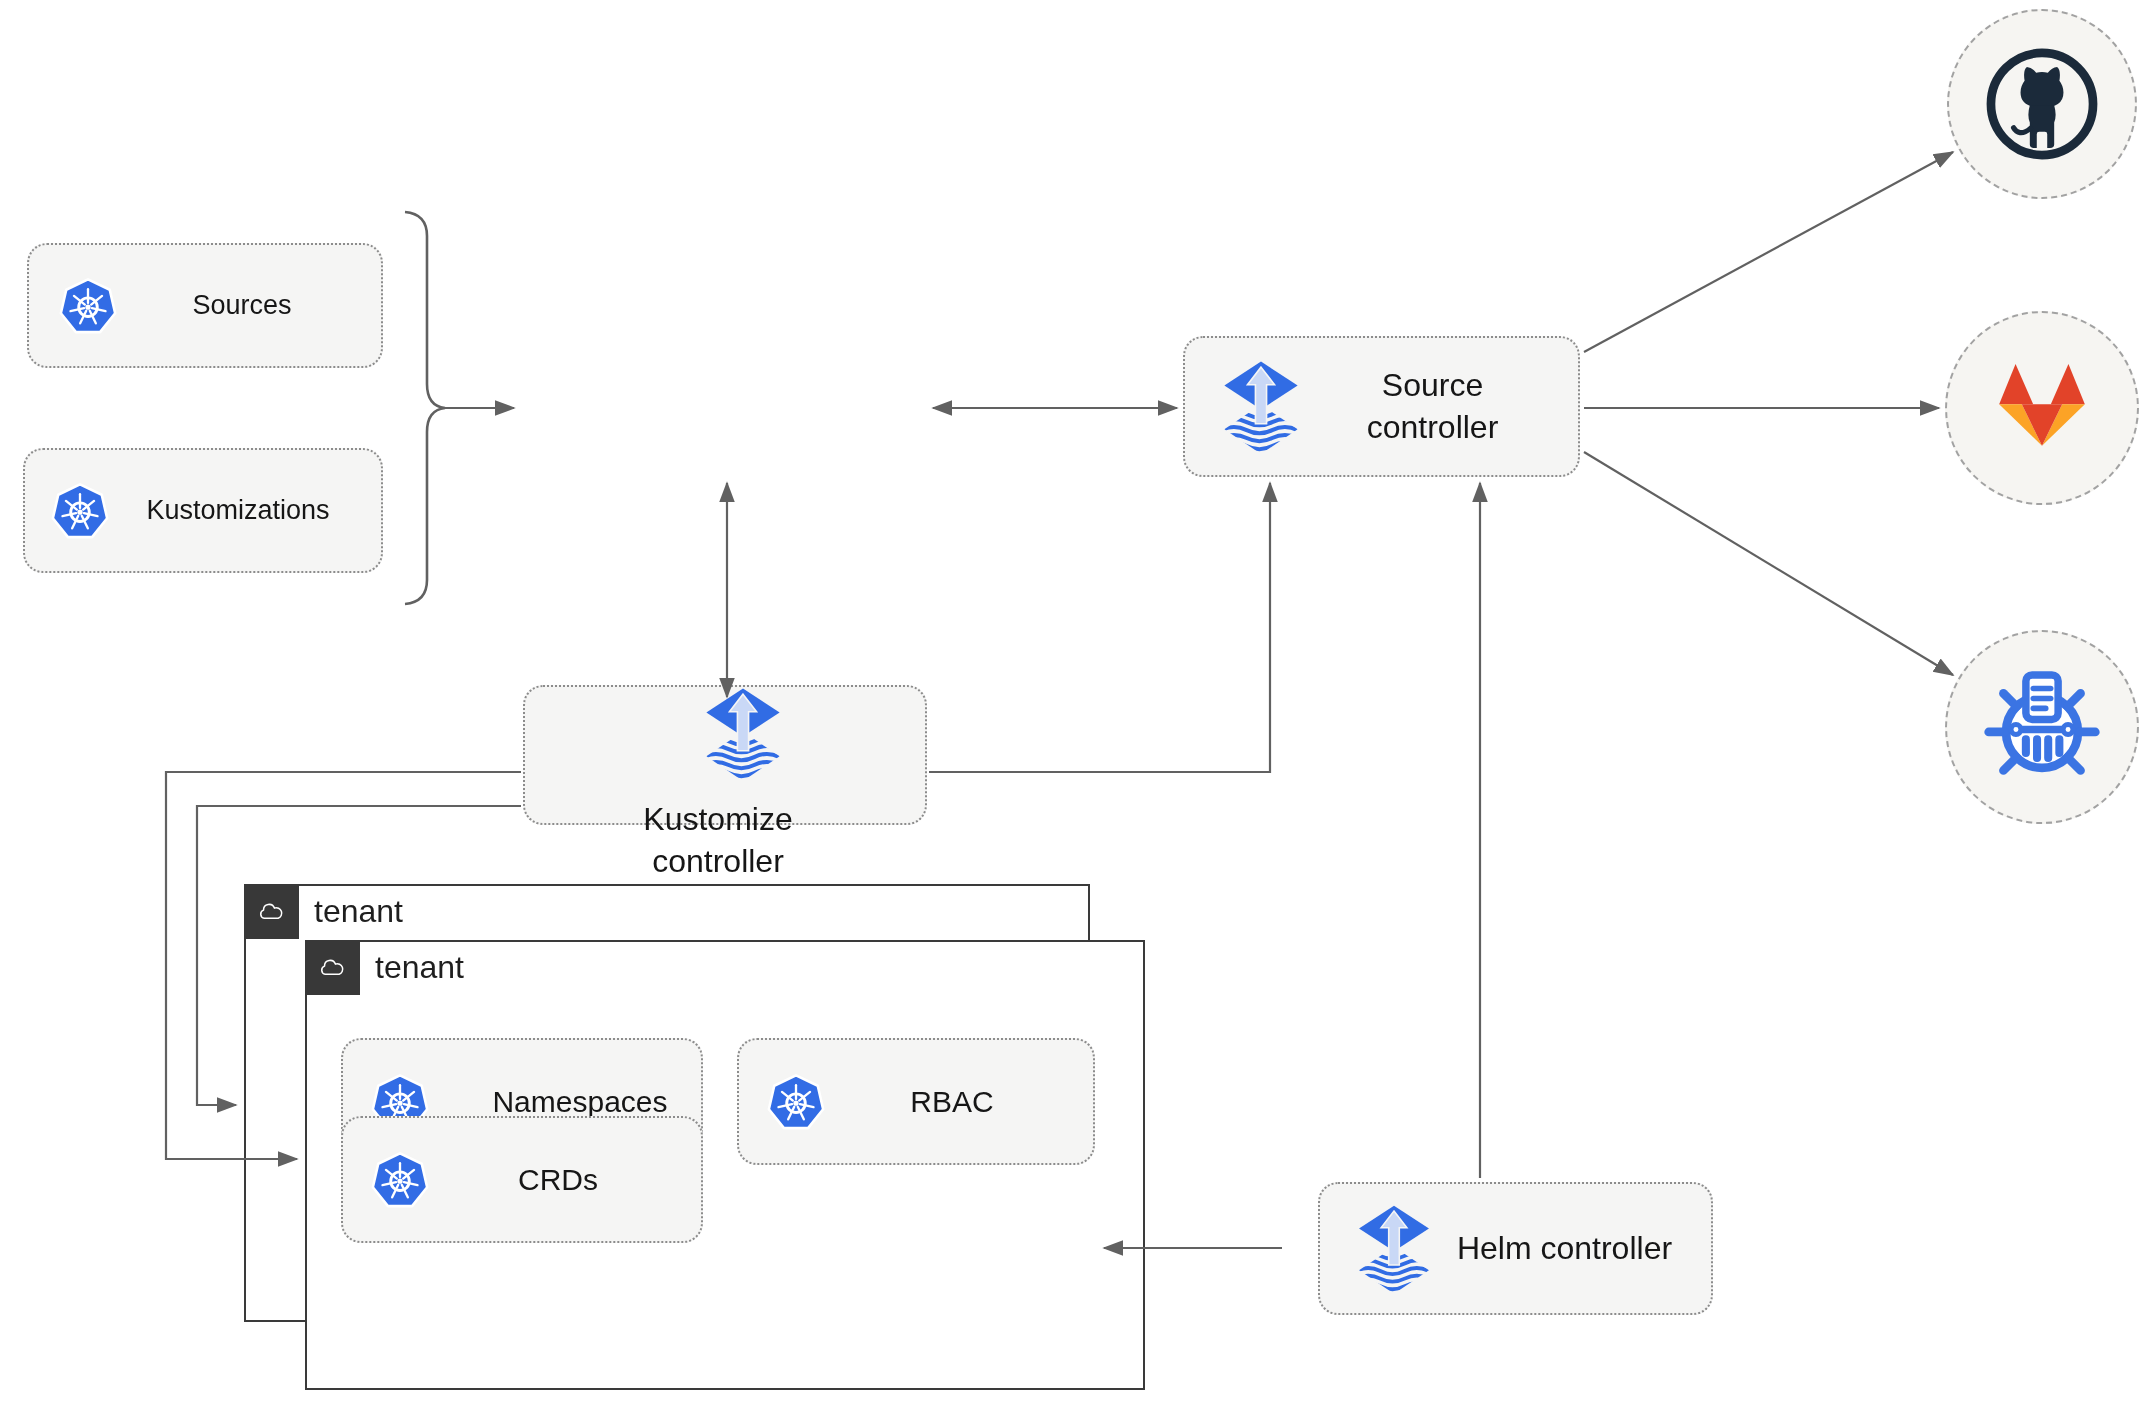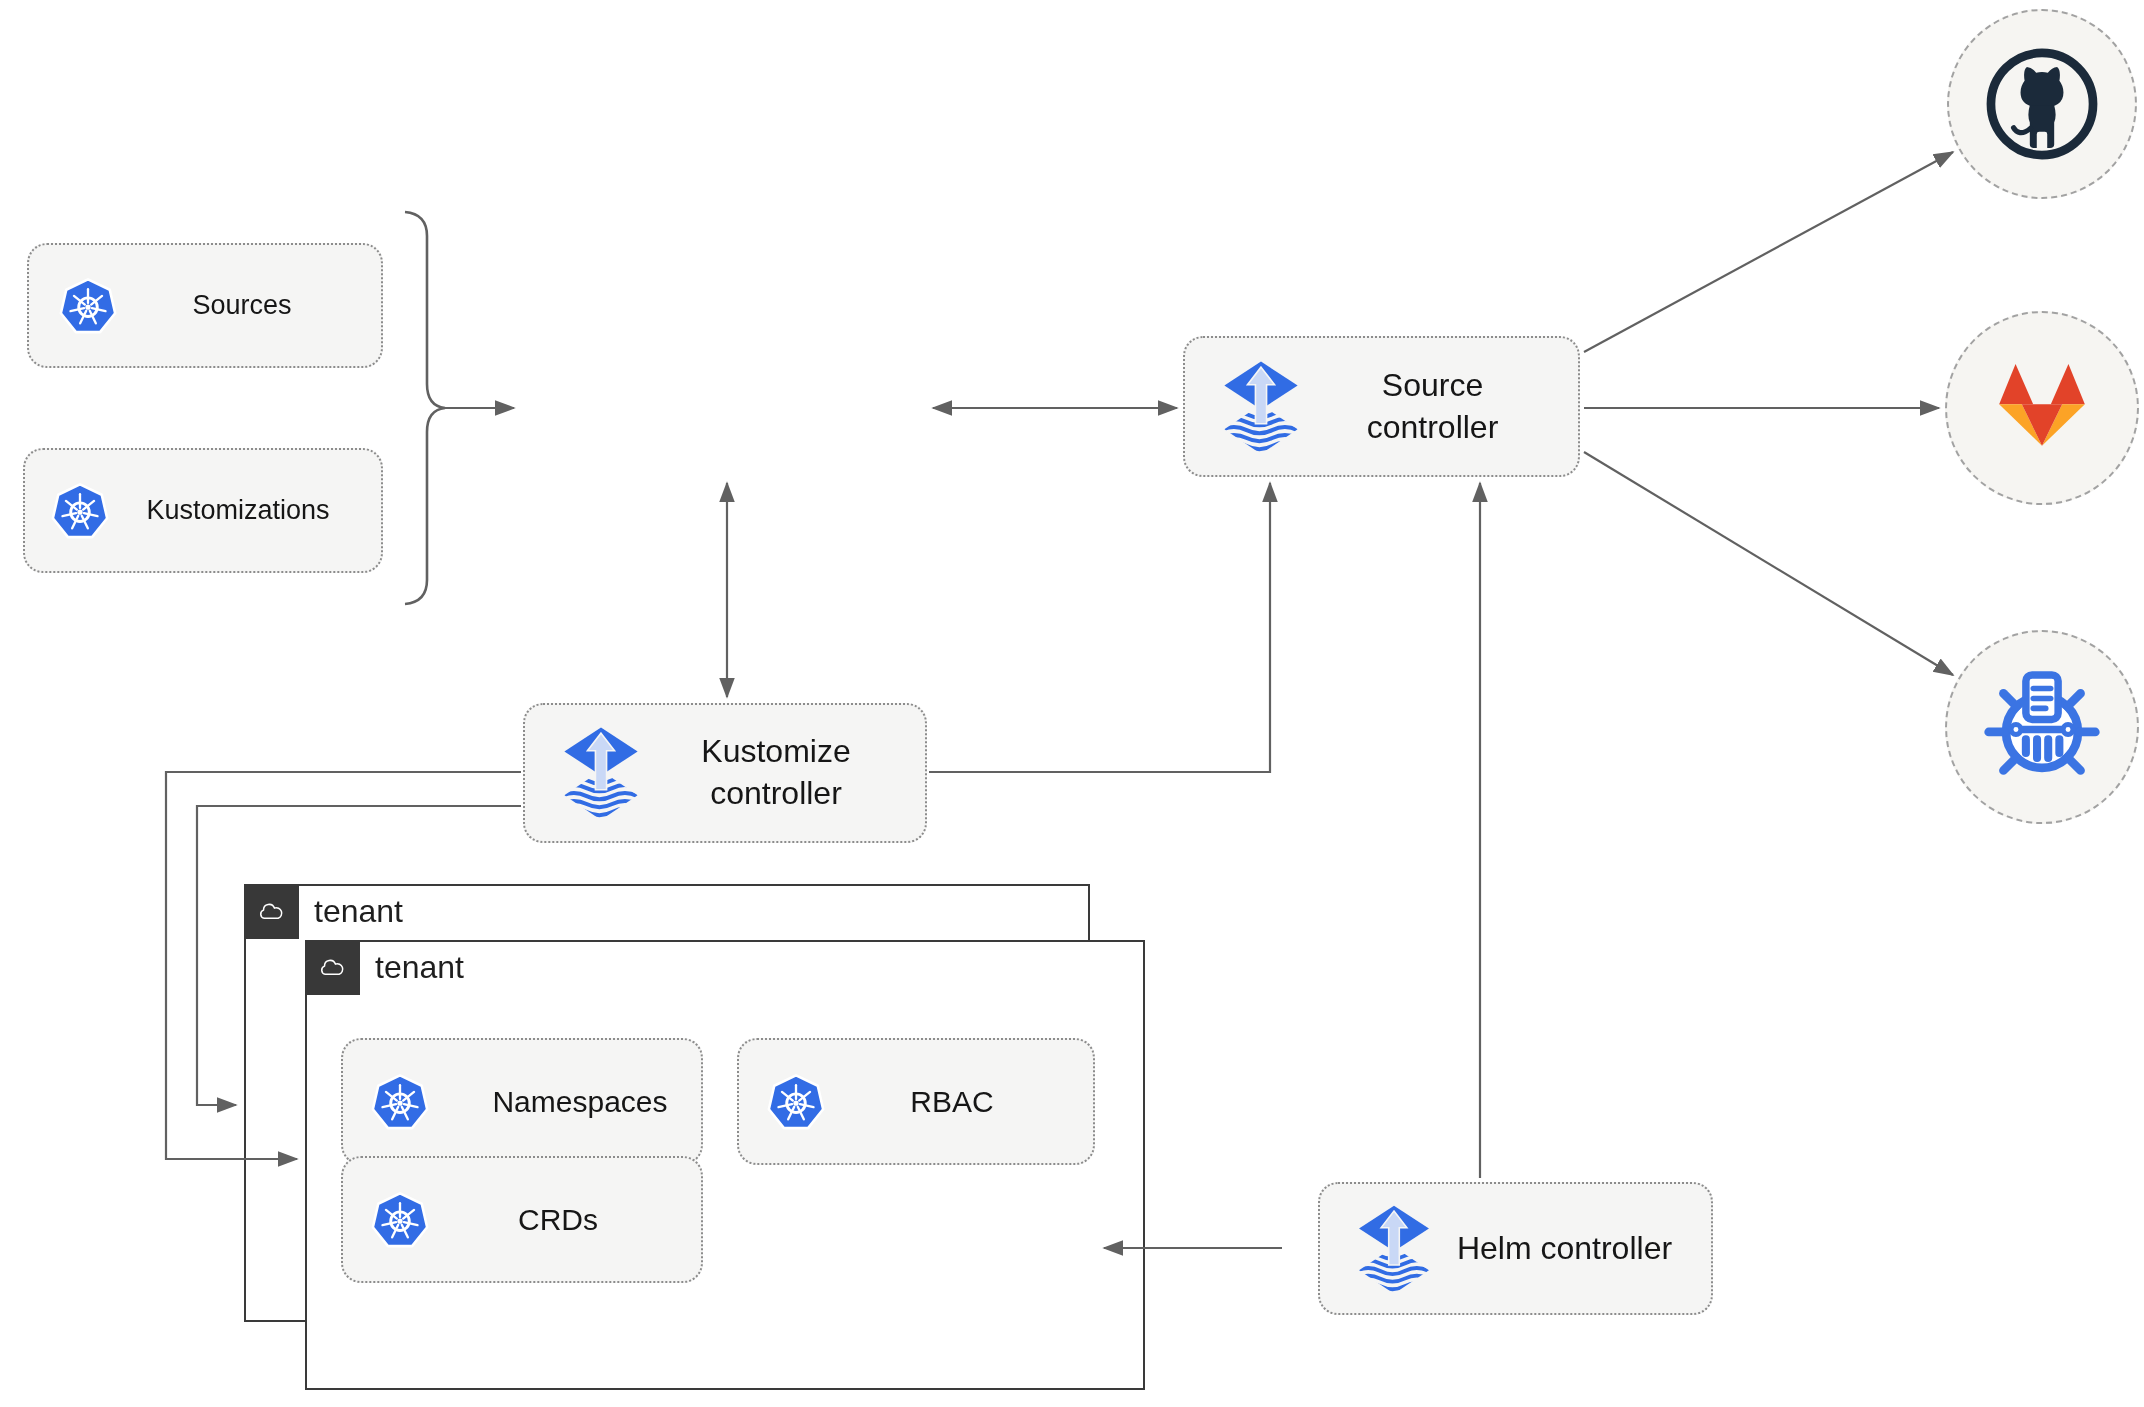--- a/index.html
+++ b/index.html
@@ -172,21 +172,21 @@
     <span class="nicon" style="margin-left:36px;">
       <svg width="80" height="94">
           <use href="#sym-flux"></use>
         </svg>
       </span>
     <span class="nlabel">
       <span class="ctrl-label" style="display:block">Source controller</span>
       </span>
   </div>
 
-  <div class="node" style="left:523px;top:703px;width:404px;height:140px;">
+  <div class="node" style="left:523px;top:685px;width:404px;height:140px;flex-direction:column;">
     <span class="nicon" style="margin-left:36px;">
       <svg width="80" height="94">
           <use href="#sym-flux"></use>
         </svg>
       </span>
     <span class="nlabel">
       <span class="ctrl-label" style="display:block">Kustomize controller</span>
       </span>
   </div>
 
@@ -212,21 +212,21 @@
 
   <div class="node node--inner z3" style="left:737px;top:1038px;width:358px;height:127px;">
     <span class="nicon" style="margin-left:28px;">
       <svg width="58" height="58">
           <use href="#sym-k8s"></use>
         </svg>
       </span>
     <span class="nlabel">RBAC</span>
   </div>
 
-  <div class="node node--inner z3" style="left:341px;top:1156px;width:362px;height:127px;justify-content:space-between;">
+  <div class="node node--inner z3" style="left:341px;top:1116px;width:362px;height:127px;justify-content:space-between;">
     <span class="nicon" style="margin-left:28px;">
       <svg width="58" height="58">
           <use href="#sym-k8s"></use>
         </svg>
       </span>
     <span class="nlabel">CRDs</span>
   </div>
 
 
   <div class="ext" style="left:1947px;top:9px;width:190px;height:190px;">

